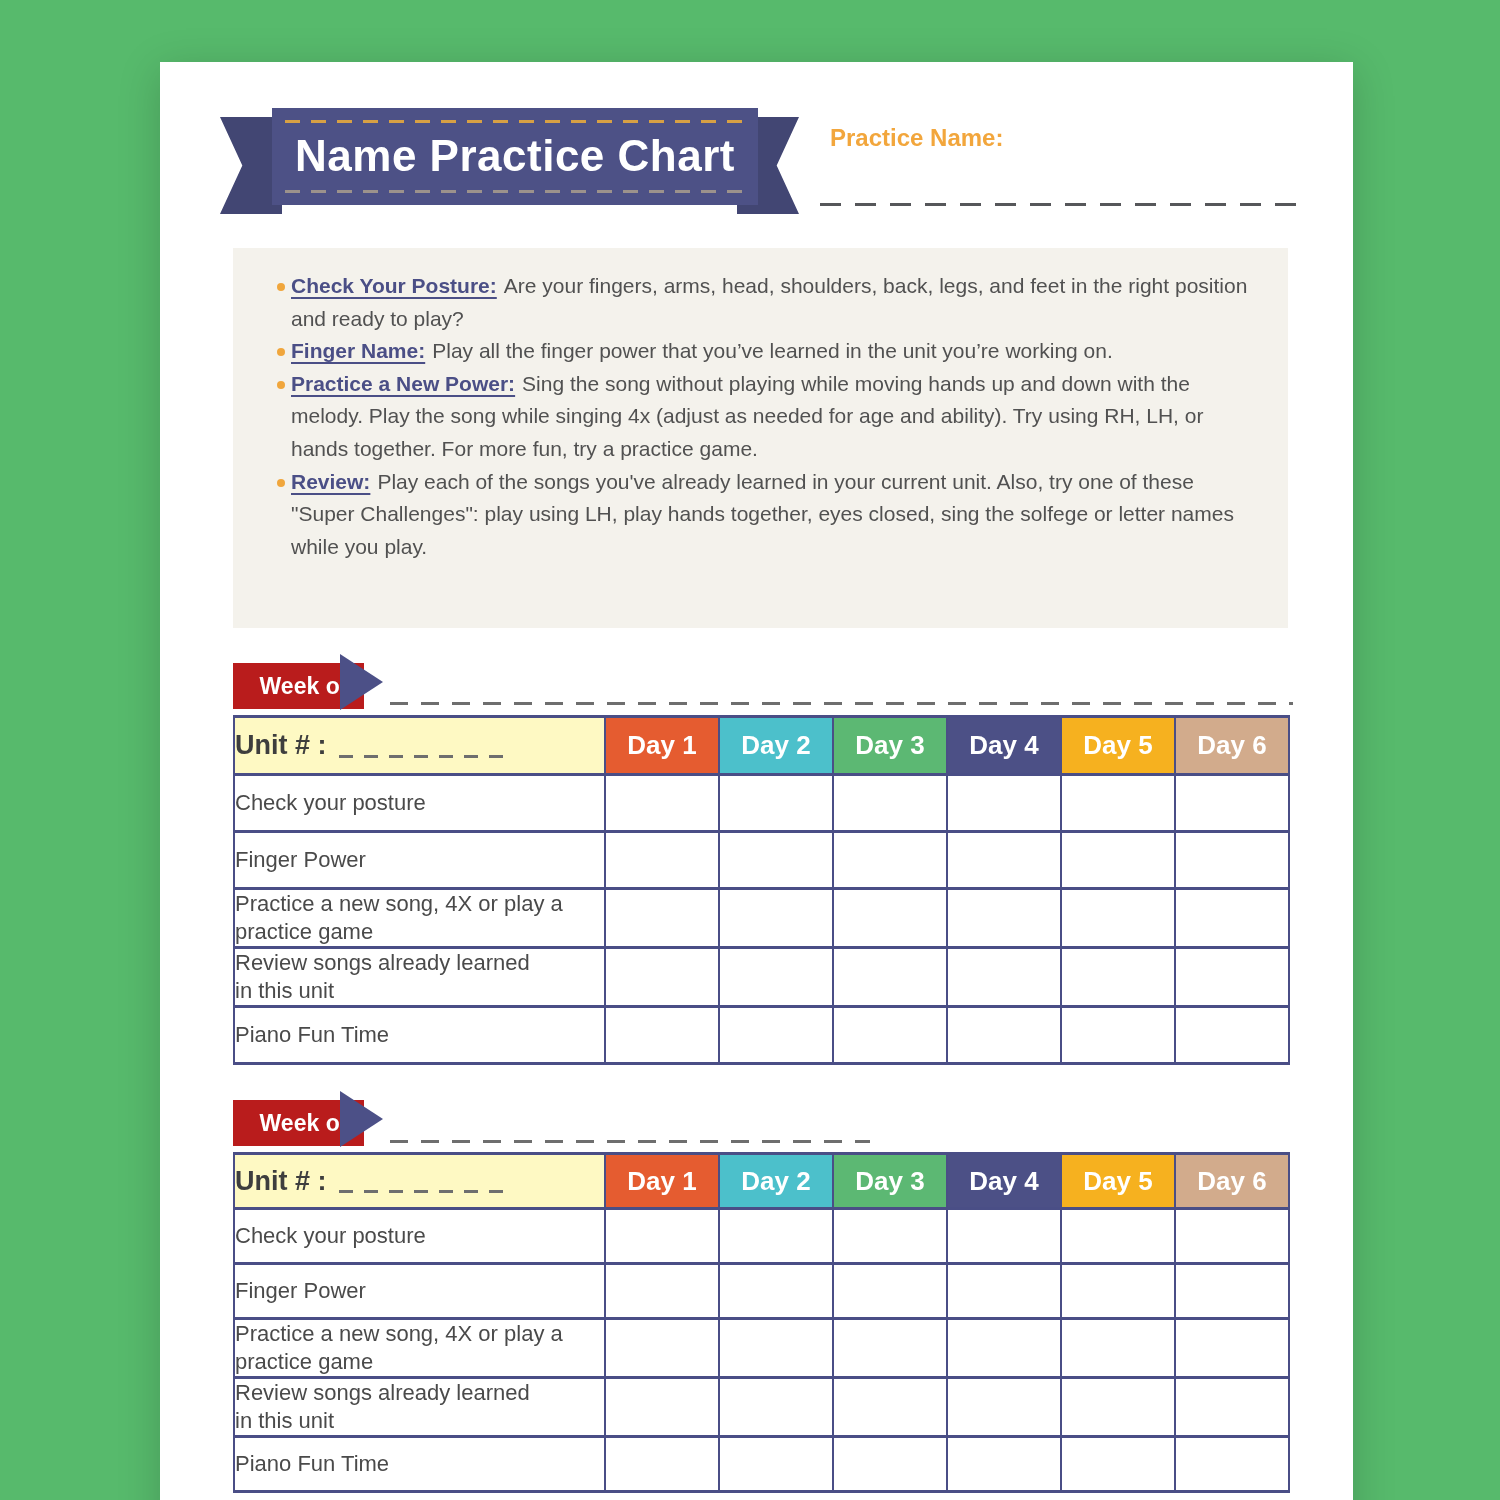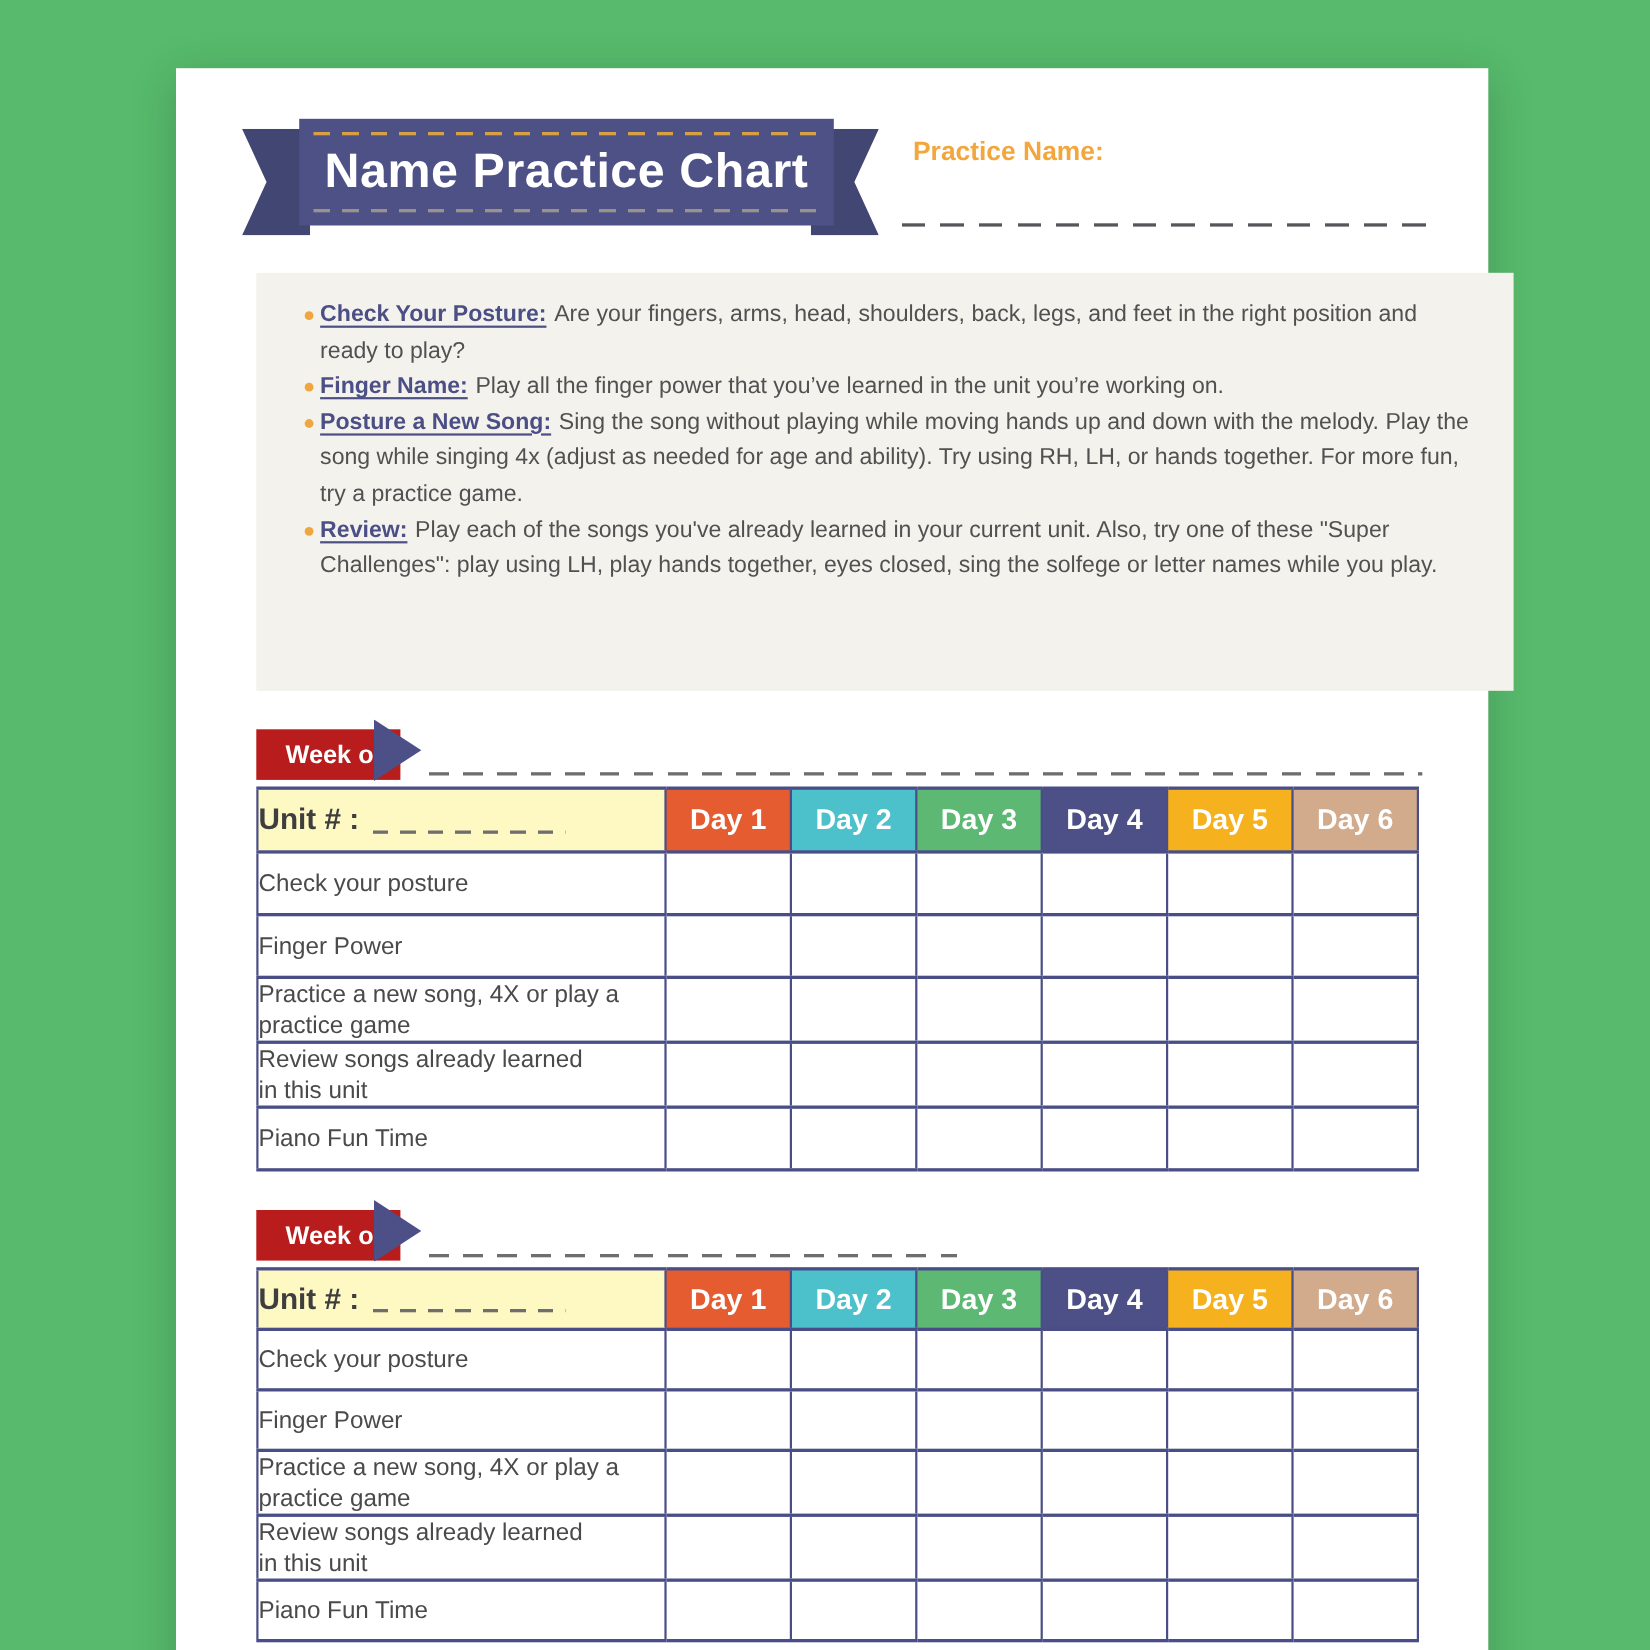--- a/index.html
+++ b/index.html
@@ -31,21 +31,21 @@
     padding-bottom:2px;white-space:nowrap;
   }
   
   .student-label{position:absolute;left:670px;top:62px;font-size:24px;font-weight:bold;color:#F2A63C;}
   .student-line{
     position:absolute;left:660px;top:141px;width:478px;height:3px;
     background:repeating-linear-gradient(90deg,#56575A 0 21px,transparent 21px 35px);
   }
   
   .instructions{
-    position:absolute;left:73px;top:186px;width:1143px;height:380px;
+    position:absolute;left:73px;top:186px;width:1055px;height:380px;
     background:#F4F2EC;box-sizing:border-box;padding:22px 40px 0 45px;
   }
   .instructions ul{list-style:none;margin:0;padding:0;}
   .instructions li{
     position:relative;padding-left:13px;font-size:21px;line-height:32.6px;color:#515151;
   }
   .instructions li::before{
     content:"";position:absolute;left:-1px;top:13px;width:8px;height:8px;border-radius:50%;
     background:#F0A63C;
   }
@@ -114,21 +114,21 @@
     </div>
   </div>
 
   <div class="student-label">Practice Name:</div>
   <div class="student-line"></div>
 
   <div class="instructions">
     <ul>
       <li><span class="instr-label">Check Your Posture:</span><span>Are your fingers, arms, head, shoulders, back, legs, and feet in the right position and ready to play?</span></li>
       <li><span class="instr-label">Finger Name:</span><span>Play all the finger power that you’ve learned in the unit you’re working on.</span></li>
-      <li><span class="instr-label">Posture a New Song:</span><span>Sing the song without playing while moving hands up and down with the melody. Play the song while singing 4x (adjust as needed for age and ability). Try using RH, LH, or hands together. For more fun, try a practice game.</span></li>
+      <li><span class="instr-label">Practice a New Power:</span><span>Sing the song without playing while moving hands up and down with the melody. Play the song while singing 4x (adjust as needed for age and ability). Try using RH, LH, or hands together. For more fun, try a practice game.</span></li>
       <li><span class="instr-label">Review:</span><span>Play each of the songs you've already learned in your current unit. Also, try one of these "Super Challenges": play using LH, play hands together, eyes closed, sing the solfege or letter names while you play.</span></li>
     </ul>
   </div>
 
   <div class="week week1">
     <div class="week-rect">Week of :</div>
     <div class="week-head"></div>
   </div>
   <div class="week-dash dash1"></div>
 

